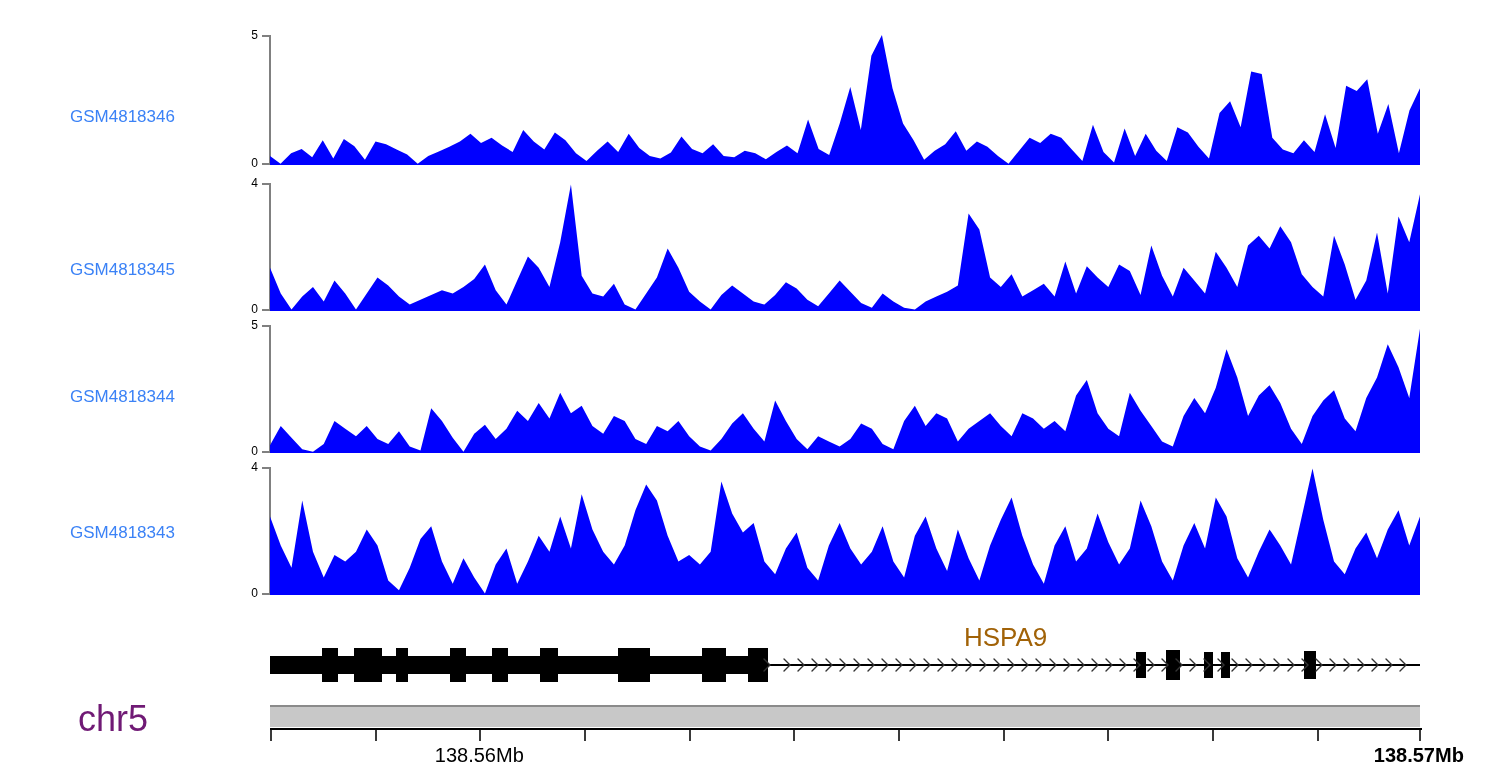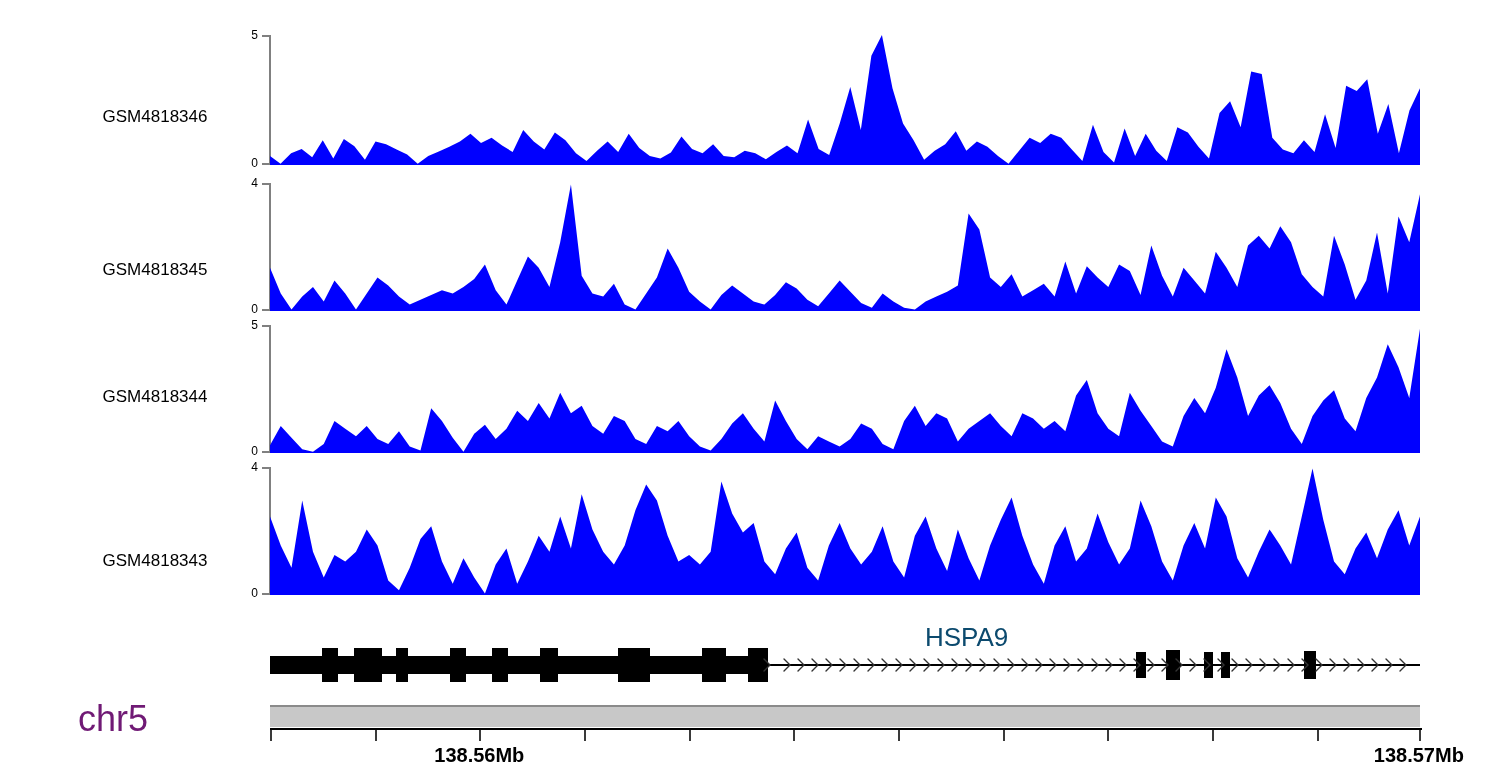--- a/index.html
+++ b/index.html
@@ -26,23 +26,23 @@
   
   .track {
     position: absolute;
     left: 0;
     width: 1500px;
   }
   .track-label {
     position: absolute;
     left: 70px;
     width: 170px;
-    text-align: center;
+    text-align: left;
     font-size: 17px;
-    color: #000000;
+    color: #3b82f6;
     white-space: nowrap;
   }
   .plot-area {
     position: absolute;
     left: 270px;
     width: 1150px;
     overflow: visible;
   }
   .plot-area svg {
     display: block;
@@ -89,22 +89,23 @@
     position: absolute;
     left: 270px;
     top: 620px;
     width: 1150px;
     height: 80px;
   }
   #gene-track svg { display: block; }
   .gene-name {
     position: absolute;
     font-size: 26px;
-    color: #0c4a6e;
-    white-space: nowrap;
+    color: #a16207;
+    white-space: nowrap;
+    margin-left: 39px;
   }
 
   
   #chrom-label {
     position: absolute;
     left: 78px;
     top: 698px;
     font-size: 36px;
     color: #701a75;
     white-space: nowrap;
@@ -190,21 +191,21 @@
       <div class="tick bottom"></div>
     </div>
     <div class="plot-area" style="top:0; height:128px;">
       <svg viewBox="0 0 1150 128" preserveAspectRatio="none">
           <path d="M 0 128 L 0.00 120.32 L 10.75 101.12 L 21.50 112.64 L 32.24 124.16 L 42.99 126.72 L 53.74 119.04 L 64.49 96.00 L 75.23 103.68 L 85.98 111.36 L 96.73 101.12 L 107.48 113.92 L 118.22 119.04 L 128.97 106.24 L 139.72 121.60 L 150.47 125.44 L 161.21 83.20 L 171.96 96.00 L 182.71 112.64 L 193.46 126.72 L 204.21 108.80 L 214.95 99.84 L 225.70 113.92 L 236.45 103.68 L 247.20 85.76 L 257.94 96.00 L 268.69 78.08 L 279.44 93.44 L 290.19 67.84 L 300.93 88.32 L 311.68 80.64 L 322.43 101.12 L 333.18 108.80 L 343.93 90.88 L 354.67 96.00 L 365.42 113.92 L 376.17 119.04 L 386.92 101.12 L 397.66 106.24 L 408.41 96.00 L 419.16 111.36 L 429.91 121.60 L 440.65 125.44 L 451.40 113.92 L 462.15 98.56 L 472.90 88.32 L 483.64 103.68 L 494.39 116.48 L 505.14 75.52 L 515.89 96.00 L 526.64 113.92 L 537.38 124.16 L 548.13 111.36 L 558.88 116.48 L 569.63 121.60 L 580.37 113.92 L 591.12 98.56 L 601.87 103.68 L 612.62 119.04 L 623.36 124.16 L 634.11 96.00 L 644.86 80.64 L 655.61 101.12 L 666.36 88.32 L 677.10 93.44 L 687.85 116.48 L 698.60 103.68 L 709.35 96.00 L 720.09 88.32 L 730.84 101.12 L 741.59 111.36 L 752.34 88.32 L 763.08 93.44 L 773.83 103.68 L 784.58 96.00 L 795.33 106.24 L 806.07 70.40 L 816.82 55.04 L 827.57 88.32 L 838.32 103.68 L 849.07 111.36 L 859.81 67.84 L 870.56 85.76 L 881.31 101.12 L 892.06 116.48 L 902.80 121.60 L 913.55 90.88 L 924.30 72.96 L 935.05 88.32 L 945.79 62.72 L 956.54 24.32 L 967.29 52.48 L 978.04 90.88 L 988.79 70.40 L 999.53 60.16 L 1010.28 78.08 L 1021.03 103.68 L 1031.78 119.04 L 1042.52 90.88 L 1053.27 75.52 L 1064.02 65.28 L 1074.77 93.44 L 1085.51 106.24 L 1096.26 72.96 L 1107.01 52.48 L 1117.76 19.20 L 1128.50 42.24 L 1139.25 72.96 L 1150.00 3.84 L 1150 128 Z" fill="#0000FF"></path>
         </svg>
     </div>
   </div>
 
   <div class="track" style="top:467px; height:128px;">
-    <div class="track-label" style="top:56px;margin-top:28px;">GSM4818343</div>
+    <div class="track-label" style="top:56px;">GSM4818343</div>
     <div class="axis-num" style="top:-6px;">4</div>
     <div class="axis-num" style="top:120px;">0</div>
     <div class="axis-bracket" style="top:0; height:128px;">
       <div class="vline"></div>
       <div class="tick top"></div>
       <div class="tick bottom"></div>
     </div>
     <div class="plot-area" style="top:0; height:128px;">
       <svg viewBox="0 0 1150 128" preserveAspectRatio="none">
           <path d="M 0 128 L 0.00 49.60 L 10.75 78.40 L 21.50 100.80 L 32.24 33.60 L 42.99 84.80 L 53.74 110.40 L 64.49 88.00 L 75.23 94.40 L 85.98 84.80 L 96.73 62.40 L 107.48 78.40 L 118.22 113.60 L 128.97 123.20 L 139.72 100.80 L 150.47 72.00 L 161.21 59.20 L 171.96 94.40 L 182.71 116.80 L 193.46 91.20 L 204.21 110.40 L 214.95 126.40 L 225.70 97.60 L 236.45 81.60 L 247.20 116.80 L 257.94 94.40 L 268.69 68.80 L 279.44 84.80 L 290.19 49.60 L 300.93 81.60 L 311.68 27.20 L 322.43 62.40 L 333.18 84.80 L 343.93 97.60 L 354.67 78.40 L 365.42 43.20 L 376.17 17.60 L 386.92 33.60 L 397.66 68.80 L 408.41 94.40 L 419.16 88.00 L 429.91 97.60 L 440.65 84.80 L 451.40 14.40 L 462.15 46.40 L 472.90 65.60 L 483.64 56.00 L 494.39 94.40 L 505.14 107.20 L 515.89 81.60 L 526.64 65.60 L 537.38 100.80 L 548.13 113.60 L 558.88 78.40 L 569.63 56.00 L 580.37 81.60 L 591.12 97.60 L 601.87 84.80 L 612.62 59.20 L 623.36 94.40 L 634.11 110.40 L 644.86 68.80 L 655.61 49.60 L 666.36 81.60 L 677.10 104.00 L 687.85 62.40 L 698.60 91.20 L 709.35 113.60 L 720.09 78.40 L 730.84 52.80 L 741.59 30.40 L 752.34 68.80 L 763.08 97.60 L 773.83 116.80 L 784.58 78.40 L 795.33 59.20 L 806.07 94.40 L 816.82 81.60 L 827.57 46.40 L 838.32 75.20 L 849.07 97.60 L 859.81 81.60 L 870.56 33.60 L 881.31 59.20 L 892.06 94.40 L 902.80 113.60 L 913.55 78.40 L 924.30 56.00 L 935.05 81.60 L 945.79 30.40 L 956.54 49.60 L 967.29 91.20 L 978.04 110.40 L 988.79 84.80 L 999.53 62.40 L 1010.28 78.40 L 1021.03 97.60 L 1031.78 49.60 L 1042.52 1.60 L 1053.27 52.80 L 1064.02 94.40 L 1074.77 107.20 L 1085.51 81.60 L 1096.26 65.60 L 1107.01 91.20 L 1117.76 62.40 L 1128.50 43.20 L 1139.25 78.40 L 1150.00 49.60 L 1150 128 Z" fill="#0000FF"></path>
@@ -301,17 +302,17 @@
       <div class="axis-tick" style="left: 688.6px;"></div>
       <div class="axis-tick" style="left: 793.25px;"></div>
       <div class="axis-tick" style="left: 897.9px;"></div>
       <div class="axis-tick" style="left: 1002.55px;"></div>
       <div class="axis-tick" style="left: 1107.2px;"></div>
       <div class="axis-tick" style="left: 1211.85px;"></div>
       <div class="axis-tick" style="left: 1316.5px;"></div>
       <div class="axis-tick" style="left: 1418.85px;"></div>
     </div>
   <div id="axis-tick-labels">
-      <div class="axis-tick-label" style="left: 479.3px; font-weight: bold;">138.56Mb</div>
+      <div class="axis-tick-label" style="left: 479.3px;">138.56Mb</div>
       <div class="axis-tick-label" style="left: 1418.85px; font-weight: bold;">138.57Mb</div>
     </div>
 
 </div>
 
 </body></html>

